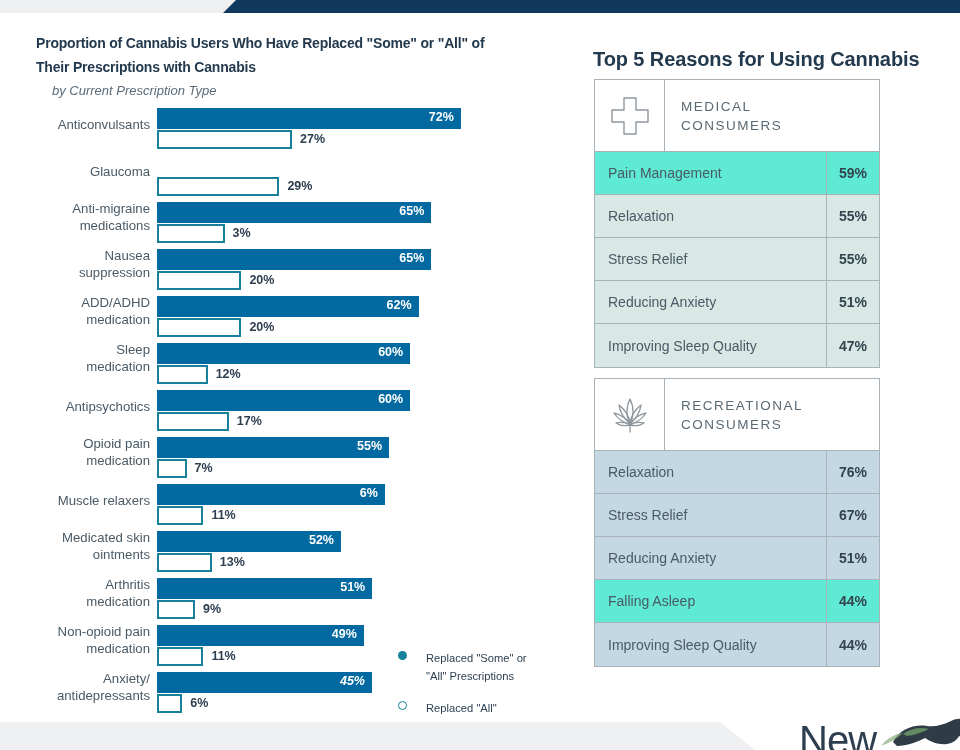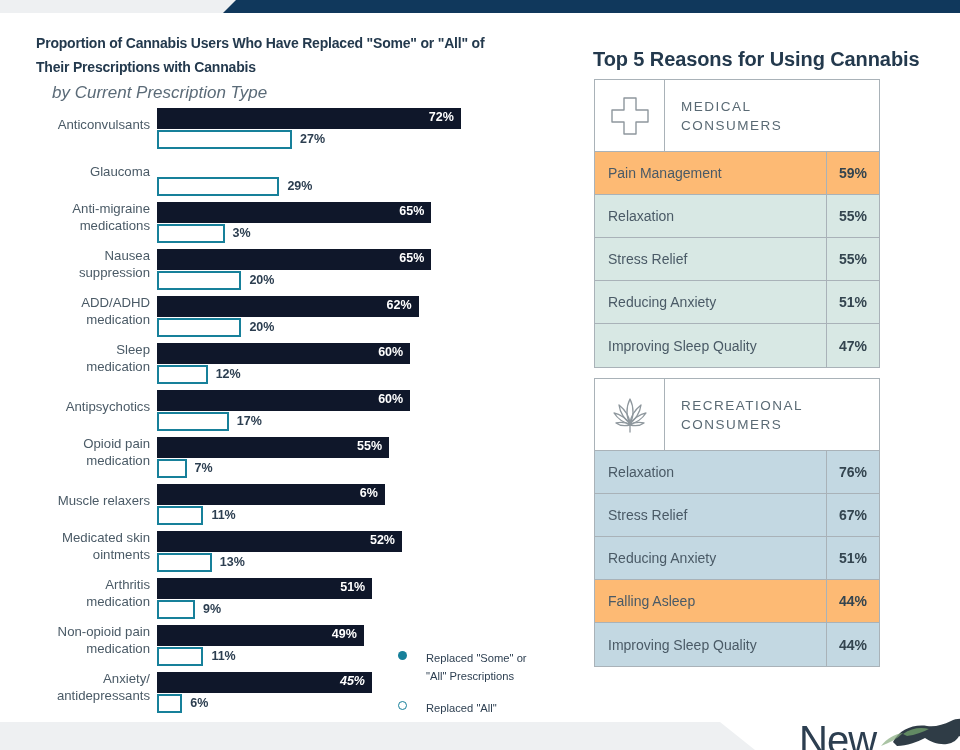--- a/index.html
+++ b/index.html
@@ -54,37 +54,37 @@
   }
   #chart-title {
     position: absolute; left: 36px; top: 18px;
     width: 470px;
     font-size: 14px; line-height: 24px;
     color: #23394d; font-weight: bold;
     letter-spacing: -0.2px;
   }
   #chart-subtitle {
     position: absolute; left: 52px; top: 70px;
-    font-size: 17px; font-style: italic; color: #5b6b78;
+    font-size: 13px; font-style: italic; color: #5b6b78;
   }
 
   #bars { position: absolute; left: 0; top: 95px; width: 560px; }
   .bar-row { position: relative; height: 47px; }
   .bar-label {
     position: absolute; right: 410px; top: 0;
     width: 160px; text-align: right;
     font-size: 13.2px; line-height: 16.5px;
     color: #4a5a66;
   }
   .bar-label.two-line { top: -1px; }
   .bar-label.one-line { top: 9px; }
 
   .bar-filled {
     position: absolute; left: 157px; top: 0;
-    height: 21px; background: #0f172a;
+    height: 21px; background: #0369a1;
   }
   .bar-filled-val {
     position: absolute; right: 7px; top: 2px;
     font-size: 12.5px; font-weight: bold; color: #ffffff;
   }
   .bar-outline {
     position: absolute; left: 157px; top: 22px;
     height: 19px; background: #ffffff;
     border: 2px solid #17809a;
   }
@@ -149,21 +149,21 @@
     flex: 1; display: flex; align-items: center;
     padding-left: 13px;
     font-size: 14px; color: #4a5a66;
     border-right: 1px solid #a9b2b8;
   }
   .ctable-pct {
     width: 52px; flex: none;
     display: flex; align-items: center; justify-content: center;
     font-size: 14px; font-weight: bold; color: #33444f;
   }
-  .row-white { background: #fdba74; }
+  .row-white { background: #5eead4; }
   .row-mint  { background: #d8e8e4; }
   .row-blue  { background: #c3d8e2; }
 </style>
 </head>
 <body>
 
 <div id="top-banner">
   <div id="top-banner-navy"></div>
   <div id="top-banner-gray"></div>
 </div>
@@ -238,21 +238,21 @@
       <div class="bar-row">
         <div class="bar-label one-line">Muscle relaxers</div>
         <div class="bar-filled" style="width: 227.88px;">
           <span class="bar-filled-val">6%</span>
         </div>
         <div class="bar-outline" style="width: 46.42px;"></div>
         <div class="bar-outline-val" style="left: 211.42px;">11%</div>
       </div>
       <div class="bar-row">
         <div class="bar-label two-line">Medicated skin<br>ointments</div>
-        <div class="bar-filled" style="width: 245px; text-align: right;">
+        <div class="bar-filled" style="width: 184px; text-align: right;">
           <span class="bar-filled-val">52%</span>
         </div>
         <div class="bar-outline" style="width: 54.86px;"></div>
         <div class="bar-outline-val" style="left: 219.86px;">13%</div>
       </div>
       <div class="bar-row">
         <div class="bar-label two-line">Arthritis<br>medication</div>
         <div class="bar-filled" style="width: 215.22px;">
           <span class="bar-filled-val">51%</span>
         </div>

